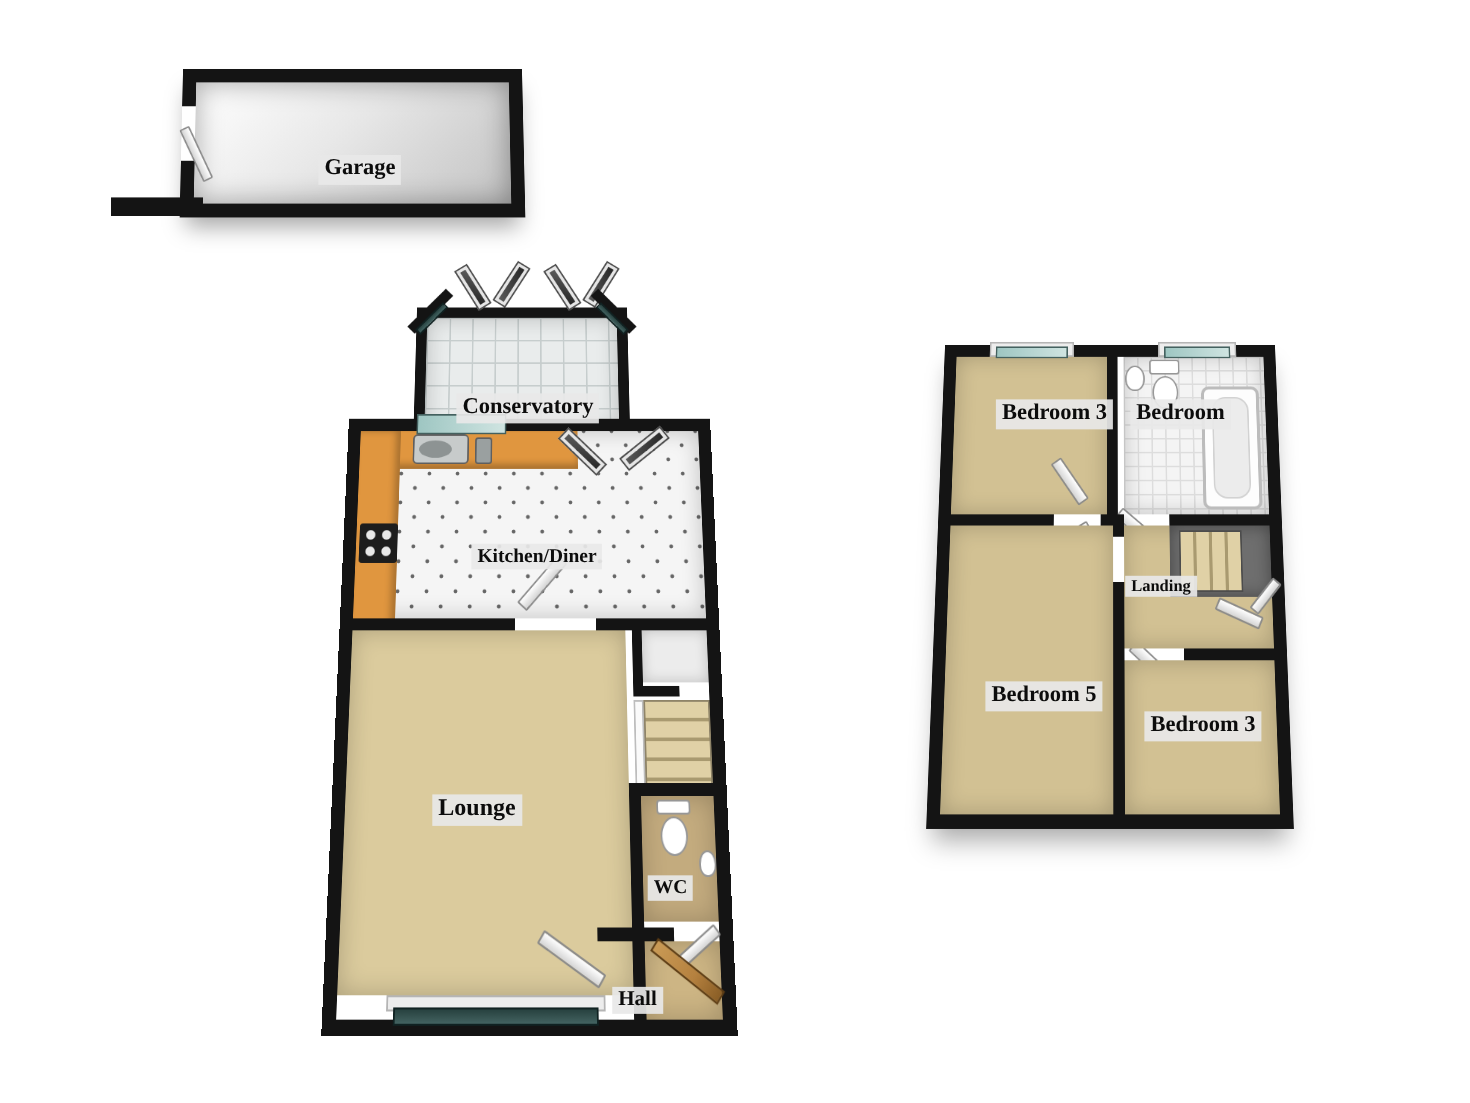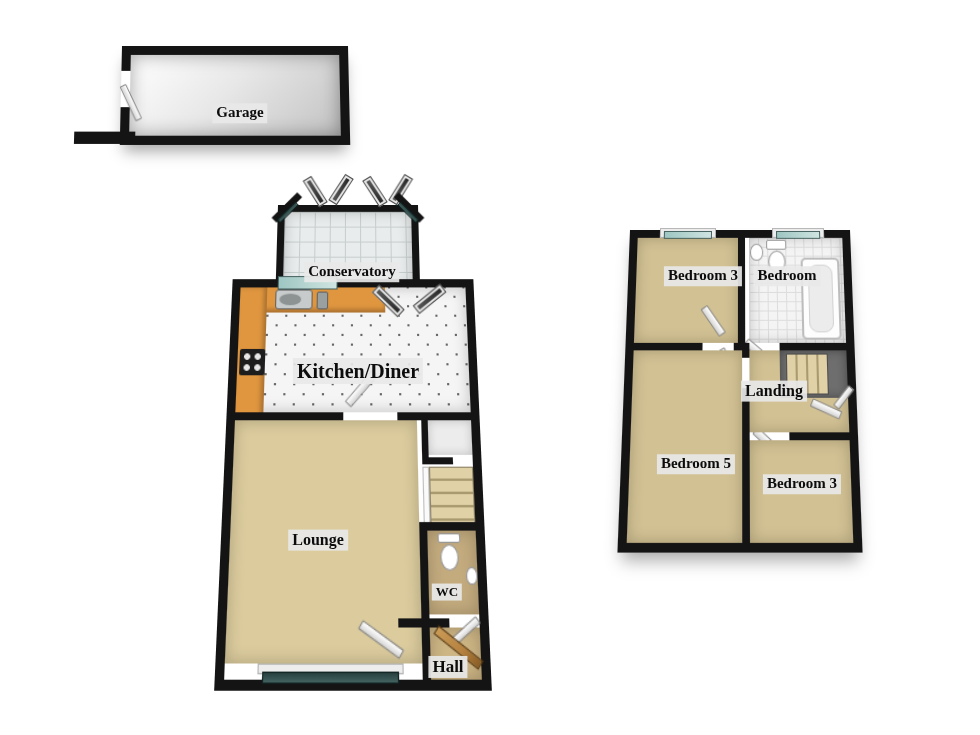--- a/index.html
+++ b/index.html
@@ -192,22 +192,22 @@
     <div class="leaf" style="left:168px;top:160px;width:30px;height:8px;transform:rotate(24deg);"></div>
     <div class="leaf" style="left:188px;top:150px;width:24px;height:7px;transform:rotate(-50deg);"></div>
 
     <div class="floor carpet" style="left:0;top:110px;width:104px;height:170px;"></div>
 
     <div class="floor carpet" style="left:111px;top:192px;width:93px;height:88px;"></div>
   </div>
 
   <div class="lbl" style="left:240px;top:113px;font-size:15px;">Garage</div>
   <div class="lbl" style="left:352px;top:272px;font-size:15px;">Conservatory</div>
-  <div class="lbl" style="left:358px;top:371px;font-size:20px;text-align:center;">Kitchen/Diner</div>
+  <div class="lbl" style="left:358px;top:371px;font-size:13px;text-align:center;">Kitchen/Diner</div>
   <div class="lbl" style="left:318px;top:540px;font-size:16px;">Lounge</div>
   <div class="lbl" style="left:447px;top:592px;font-size:13px;">WC</div>
-  <div class="lbl" style="left:448px;top:667px;font-size:17px;">Hall</div>
+  <div class="lbl" style="left:425px;top:667px;font-size:14px;">Hall</div>
   <div class="lbl" style="left:703px;top:276px;font-size:15px;">Bedroom 3</div>
   <div class="lbl" style="left:787px;top:276px;font-size:15px;">Bedroom</div>
-  <div class="lbl" style="left:774px;top:391px;font-size:16px;">Landing</div>
+  <div class="lbl" style="left:774px;top:391px;font-size:11px;">Landing</div>
   <div class="lbl" style="left:696px;top:464px;font-size:15px;">Bedroom 5</div>
   <div class="lbl" style="left:802px;top:484px;font-size:15px;">Bedroom 3</div>
 </div>
 
 </body></html>

